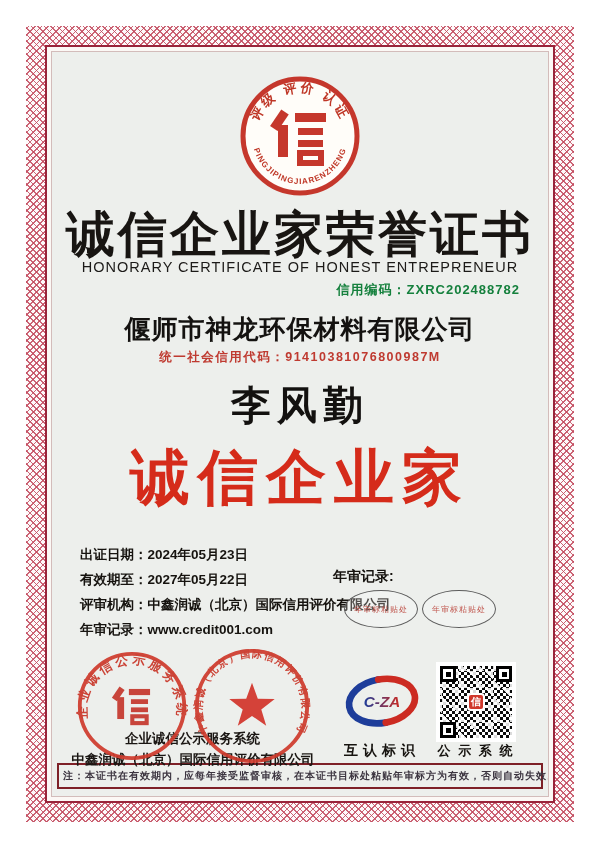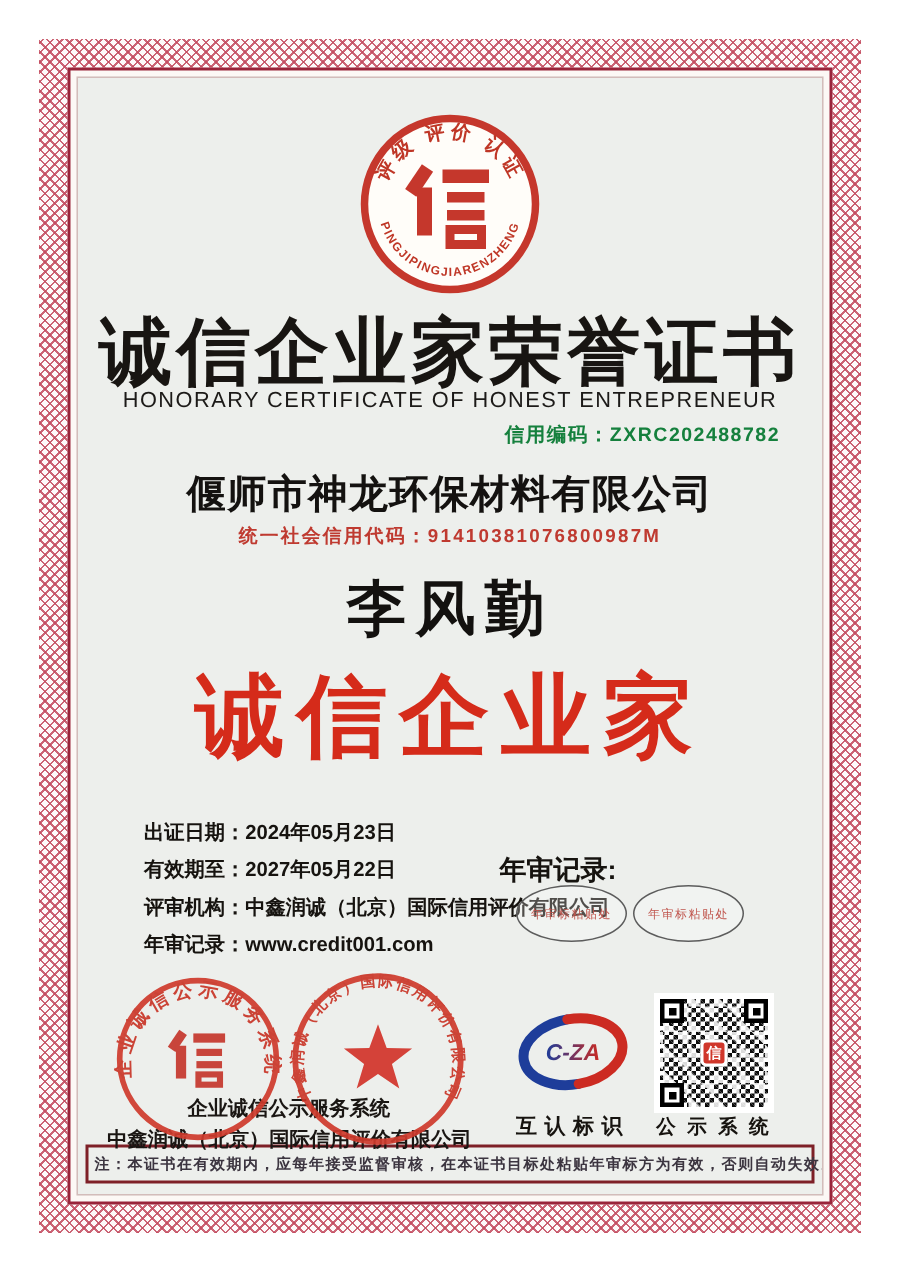--- a/index.html
+++ b/index.html
@@ -28,26 +28,26 @@
   .company { position:absolute; top:260px; width:100%; text-align:center;
     font-family:"Liberation Serif", serif; font-weight:900; font-size:26px; letter-spacing:1px; color:#141210; }
   .uscc { position:absolute; top:297px; width:100%; text-align:center;
     color:#bf3a30; font-weight:700; font-size:12.5px; letter-spacing:1.5px; }
 
   .person { position:absolute; top:326px; width:100%; text-align:center;
     font-family:"Liberation Serif", serif; font-weight:900; font-size:40px; letter-spacing:6px; color:#13110f; }
   .honor { position:absolute; top:386px; width:100%; text-align:center;
     font-family:Liberation Sans, sans-serif; font-weight:900; font-size:60px; letter-spacing:8px; color:#d52b1a; }
 
-  .fields { position:absolute; left:44px; top:494px; }
+  .fields { position:absolute; left:28px; top:494px; }
   .field-row { height:25px; font-size:13.5px; color:#16130f; white-space:nowrap; }
   .field-row .lbl { font-weight:900; }
   .field-row .val { font-weight:700; }
 
-  .ar-label { position:absolute; left:281px; top:516px; font-size:18px; font-weight:900; color:#16130f; }
+  .ar-label { position:absolute; left:281px; top:516px; font-size:14px; font-weight:900; color:#16130f; }
   .ar-slots { position:absolute; left:292px; top:538px; display:flex; gap:4px; }
   .ar-slot { width:74px; height:38px; border:1px solid #5c5c5c; border-radius:50%;
     display:flex; align-items:center; justify-content:center; background:rgba(255,255,255,.25); }
   .ar-slot span { font-size:8px; color:#c0564e; letter-spacing:1px; white-space:nowrap; }
 
   .footer-org1 { position:absolute; left:28px; top:678px; width:225px; text-align:center;
     font-weight:900; font-size:13.5px; color:#1a1613; z-index:1; white-space:nowrap; }
   .footer-org2 { position:absolute; left:10px; top:699px; width:262px; text-align:center;
     font-weight:900; font-size:13.5px; color:#1a1613; z-index:1; white-space:nowrap; }
 

